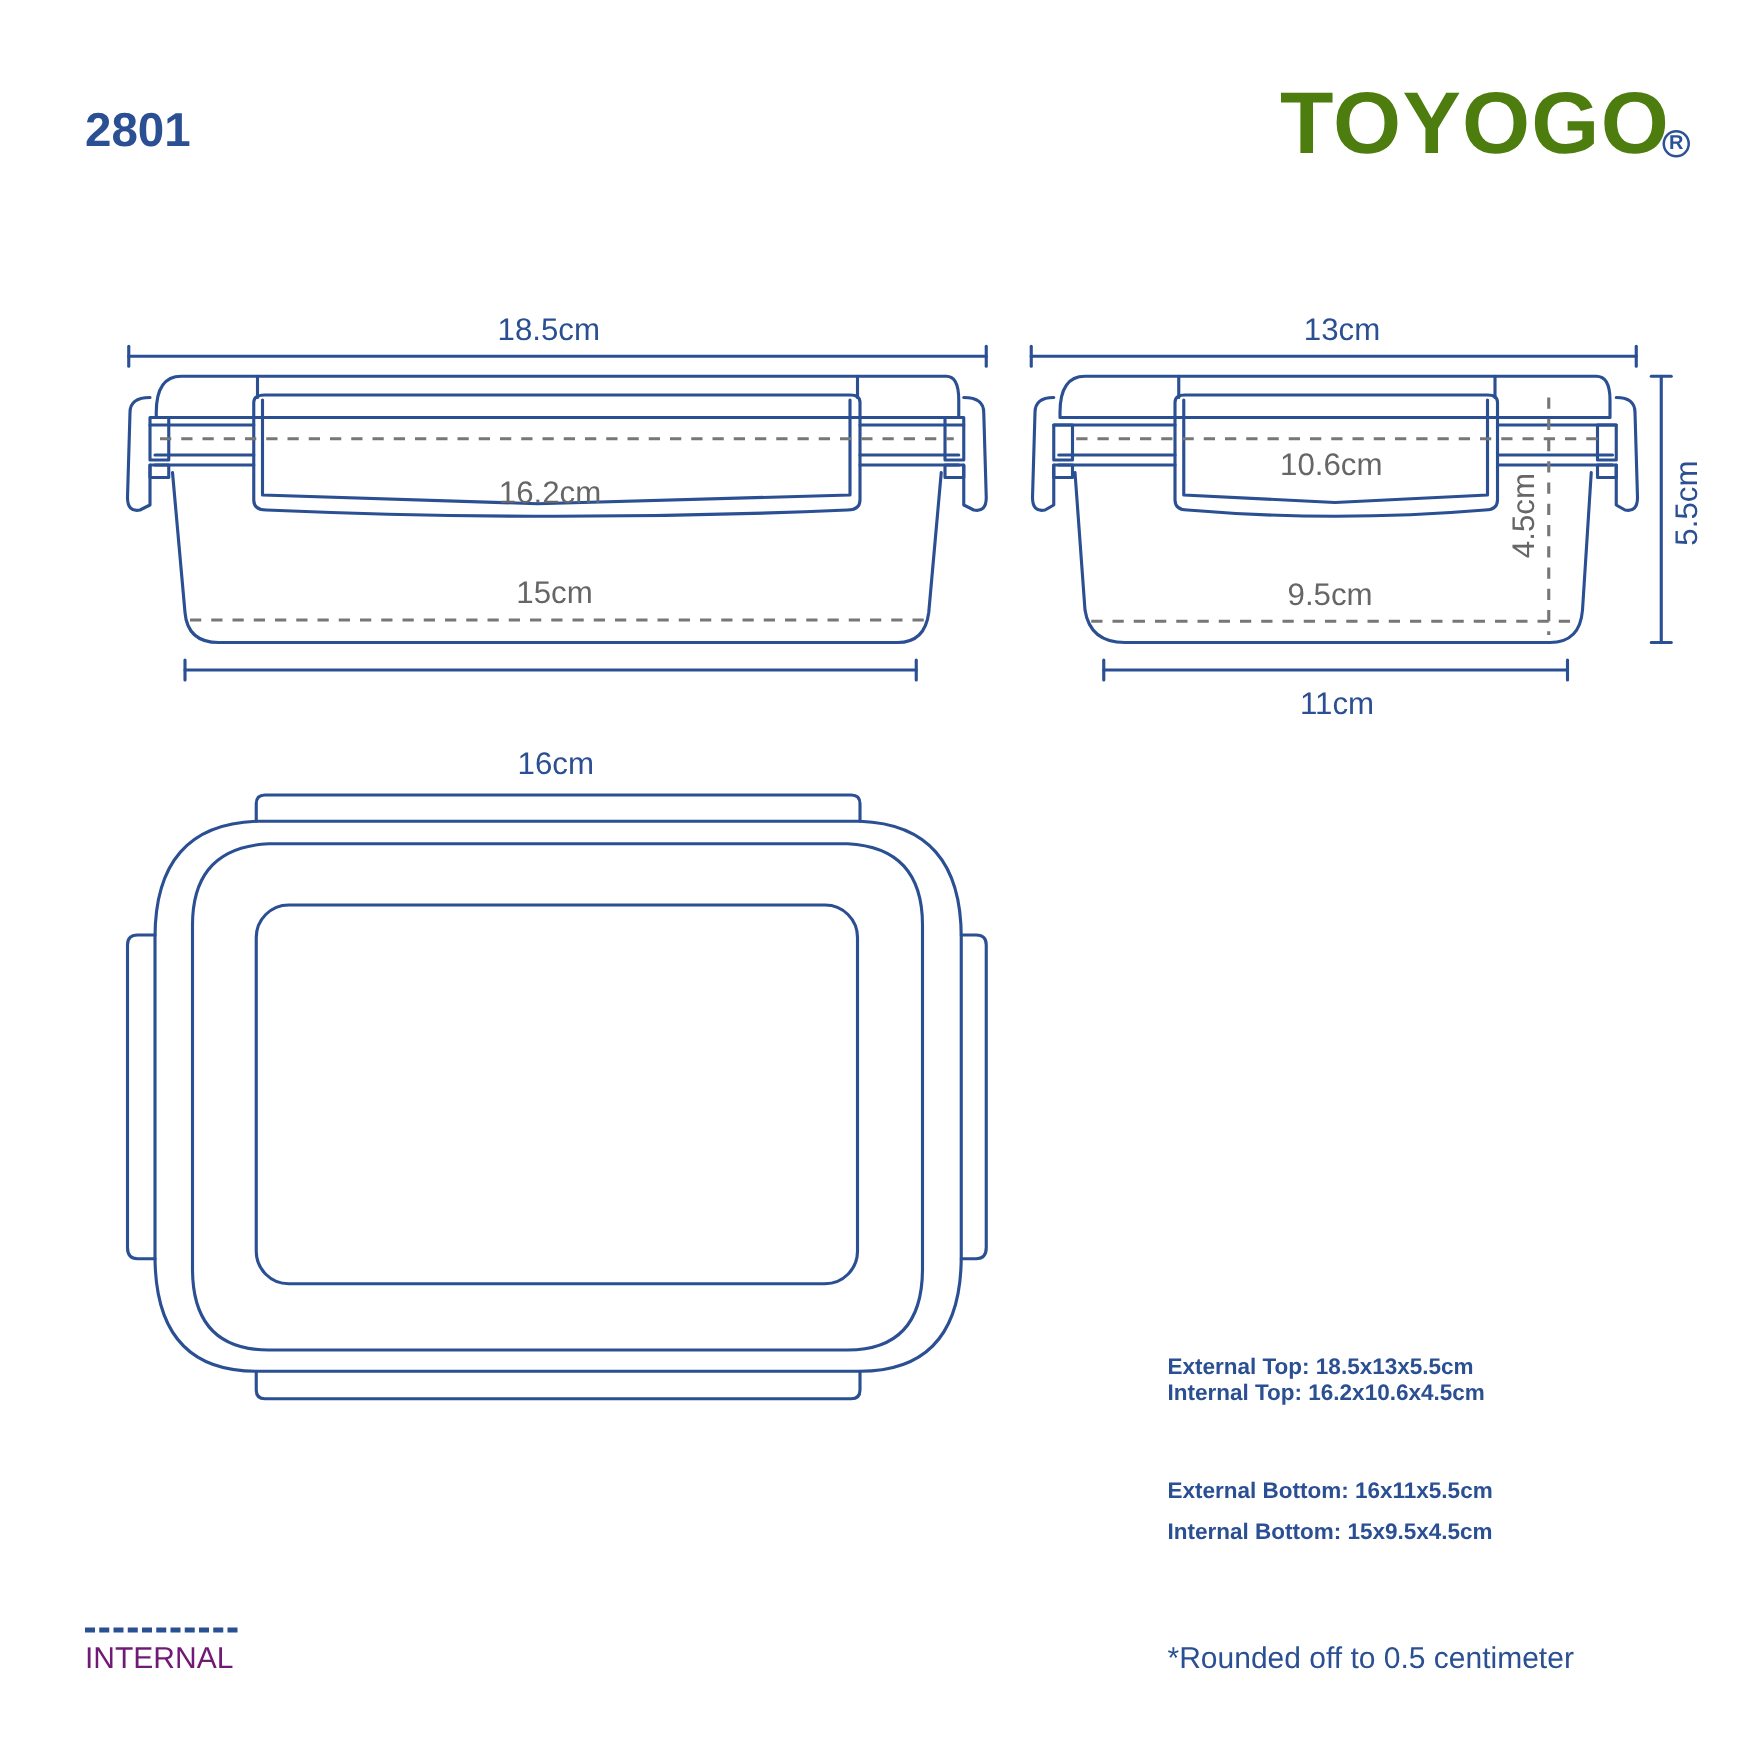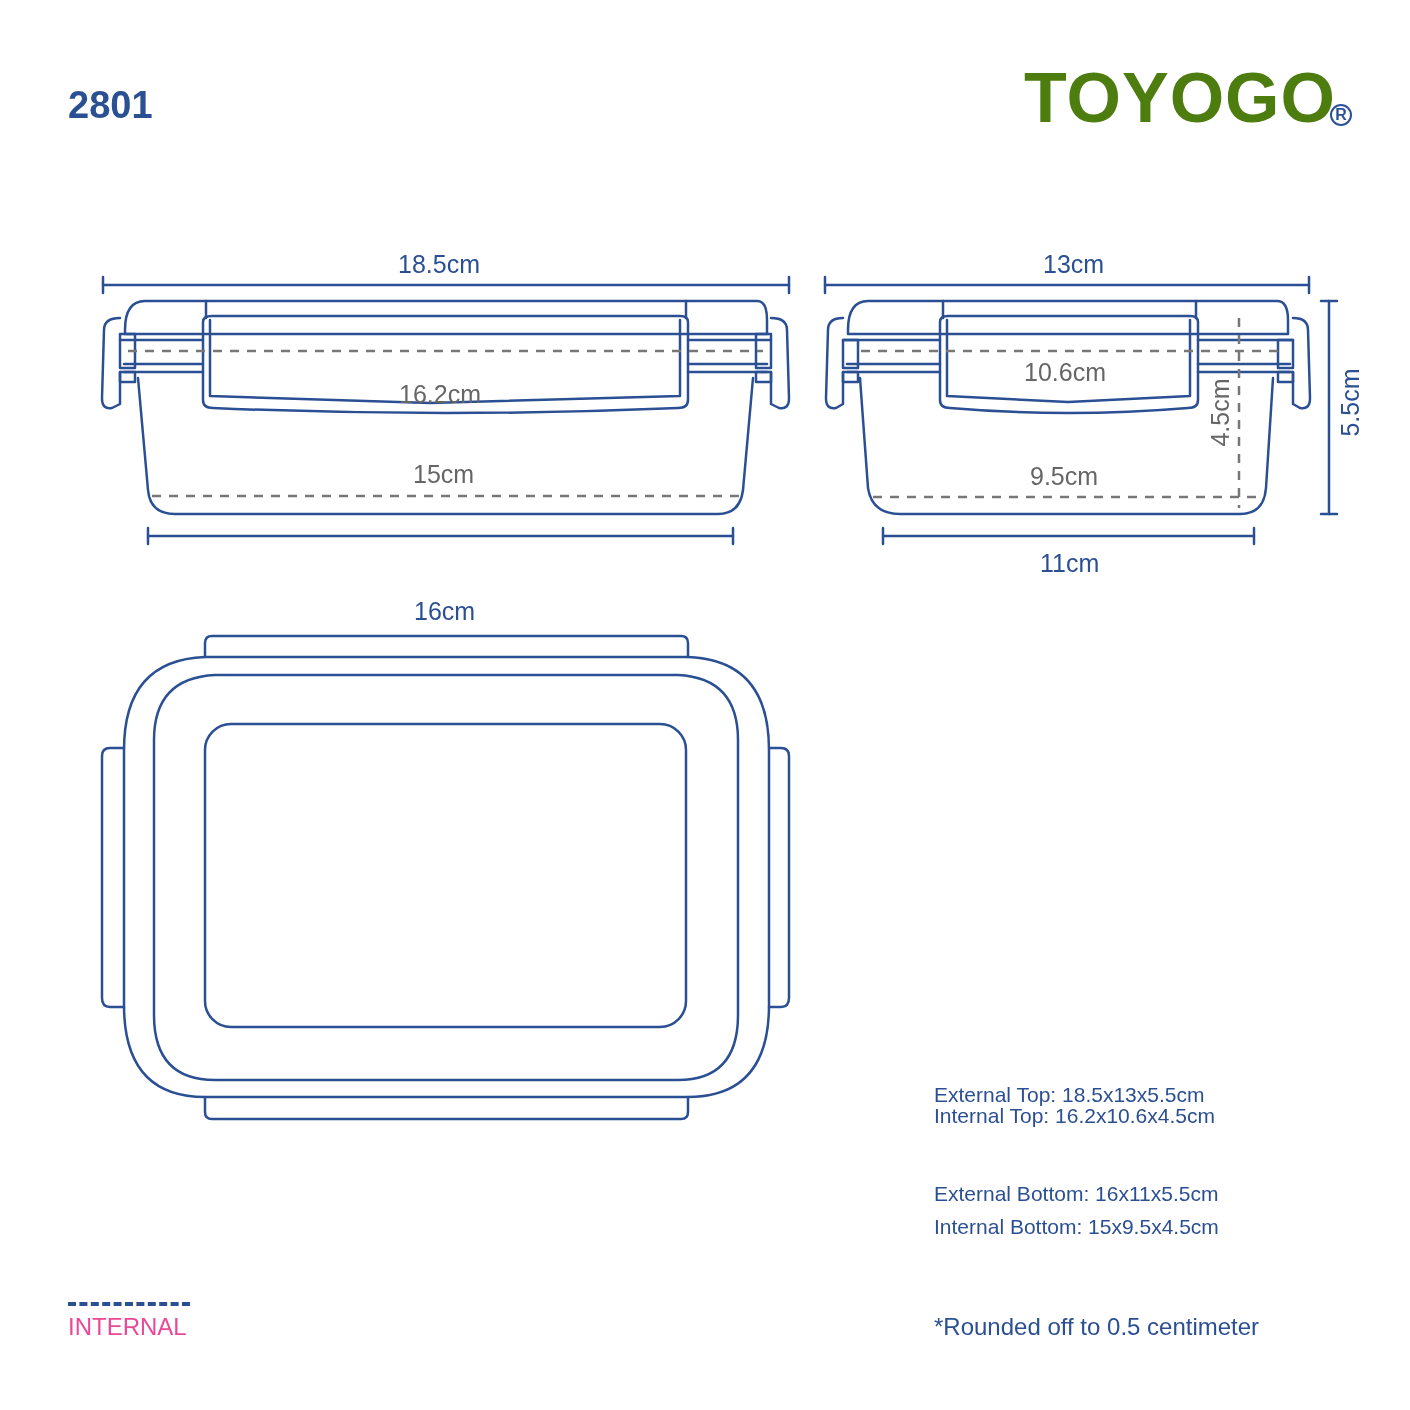--- a/index.html
+++ b/index.html
@@ -5,24 +5,24 @@
   html, body { margin:0; padding:0; background:#ffffff; }
   body { width:1410px; height:1410px; position:relative; overflow:hidden;
          font-family:"Liberation Sans", sans-serif; color:#2b4f93; }
   .abs { position:absolute; }
   .model { left:68px; top:84px; font-size:38px; font-weight:bold; color:#2b4f93; letter-spacing:0px; }
   .brand { left:1024px; top:58px; font-size:70px; font-weight:bold; color:#4d7c0f; letter-spacing:1px; }
   .reg { left:1330px; top:104px; font-size:16px; color:#2b5299; width:18px; height:18px; border:2px solid #2b5299; border-radius:50%; text-align:center; line-height:18px; font-weight:bold; }
   svg { position:absolute; left:0; top:0; }
   .dim { font-size:25px; color:#2b4f93; }
   .dim-int { font-size:25px; color:#666666; }
-  .spec { left:934px; font-size:21px; color:#2b4f93; white-space:nowrap; }
+  .spec { left:934px; font-size:18px; color:#2b4f93; white-space:nowrap;font-weight:bold; }
   .note { left:934px; top:1313px; font-size:24px; color:#2b4f93; }
   .legend-line { left:68px; top:1302px; width:122px; height:0; border-top:4px dashed #2b4f93; }
-  .legend-label { left:68px; top:1313px; font-size:24px; color:#ec4899; }
+  .legend-label { left:68px; top:1313px; font-size:24px; color:#701a75; }
   .vert { transform:rotate(-90deg); transform-origin:center center; white-space:nowrap; }
 </style>
 </head>
 <body>
 
 <div class="abs model">2801</div>
 <div class="abs brand">TOYOGO</div>
 <div class="abs reg">R</div>
 
 <svg width="1410" height="1410" viewBox="0 0 1410 1410">

